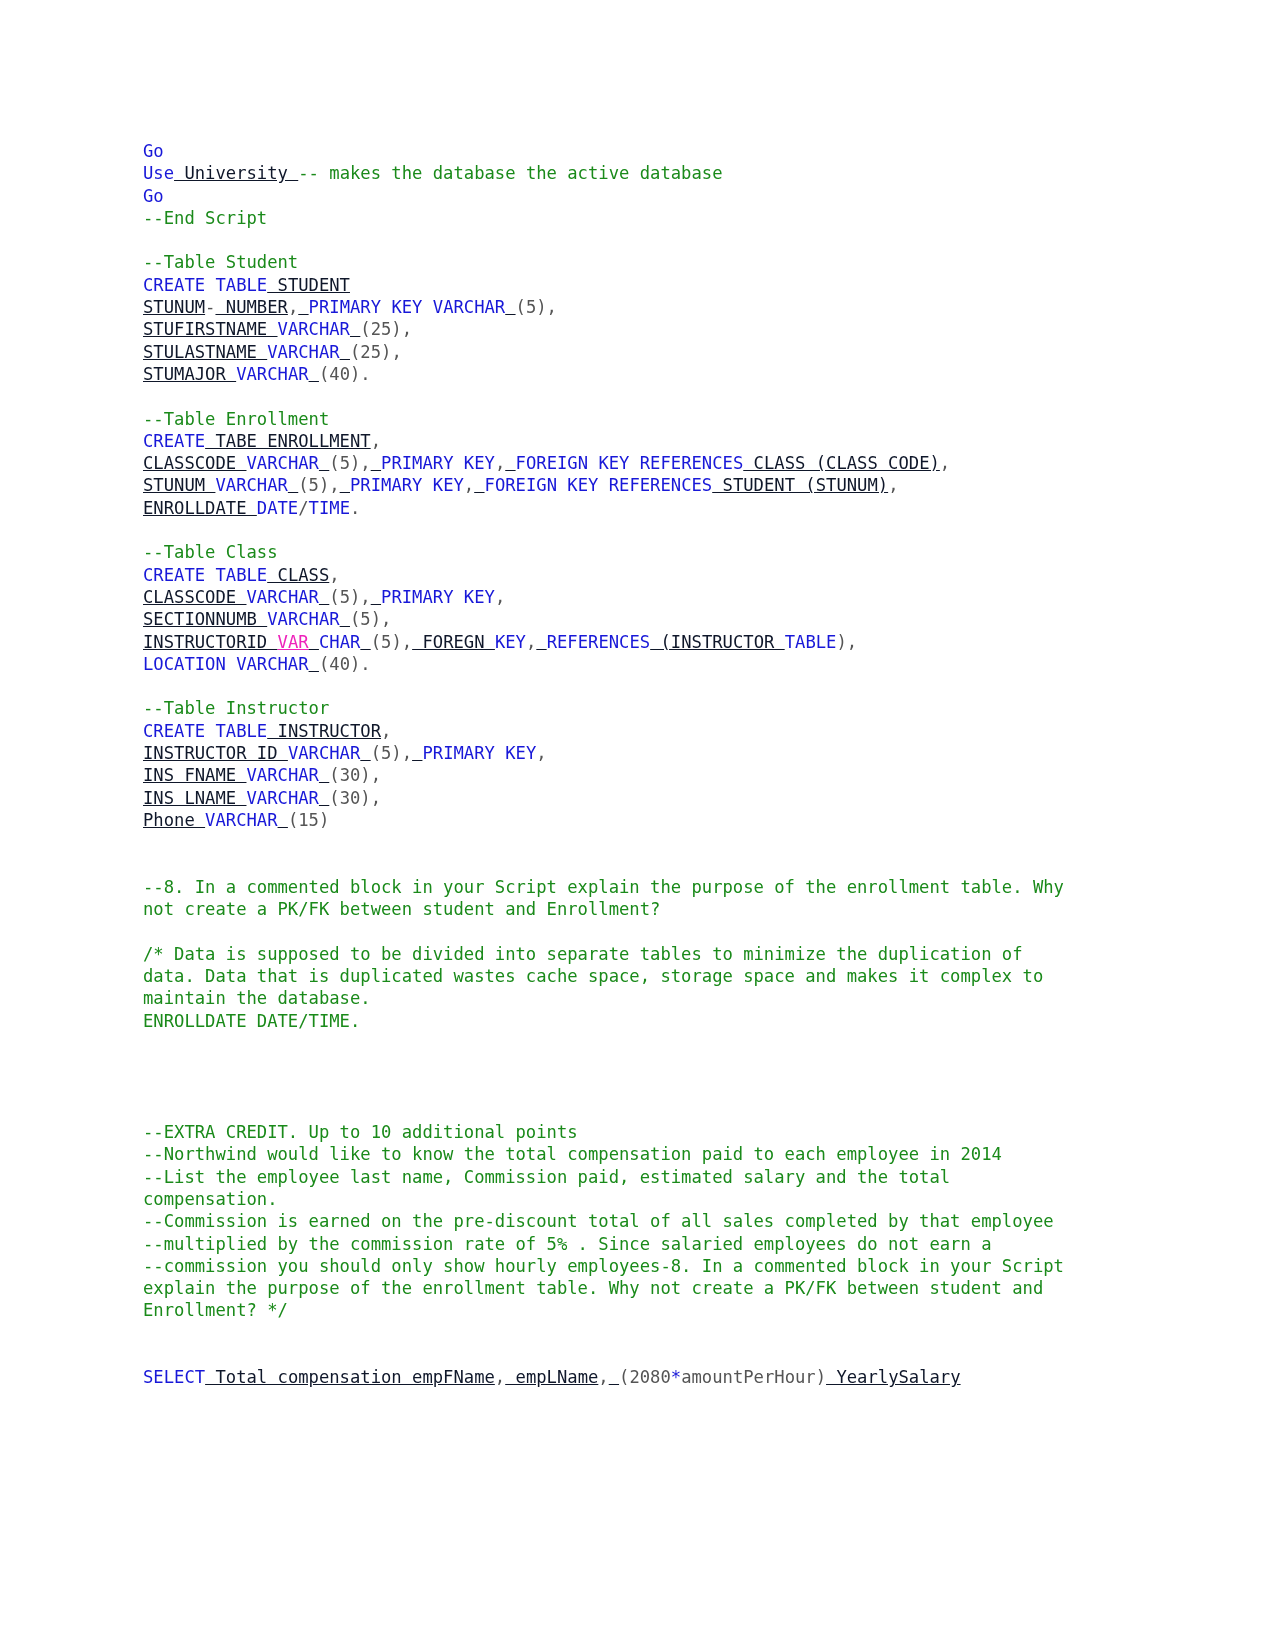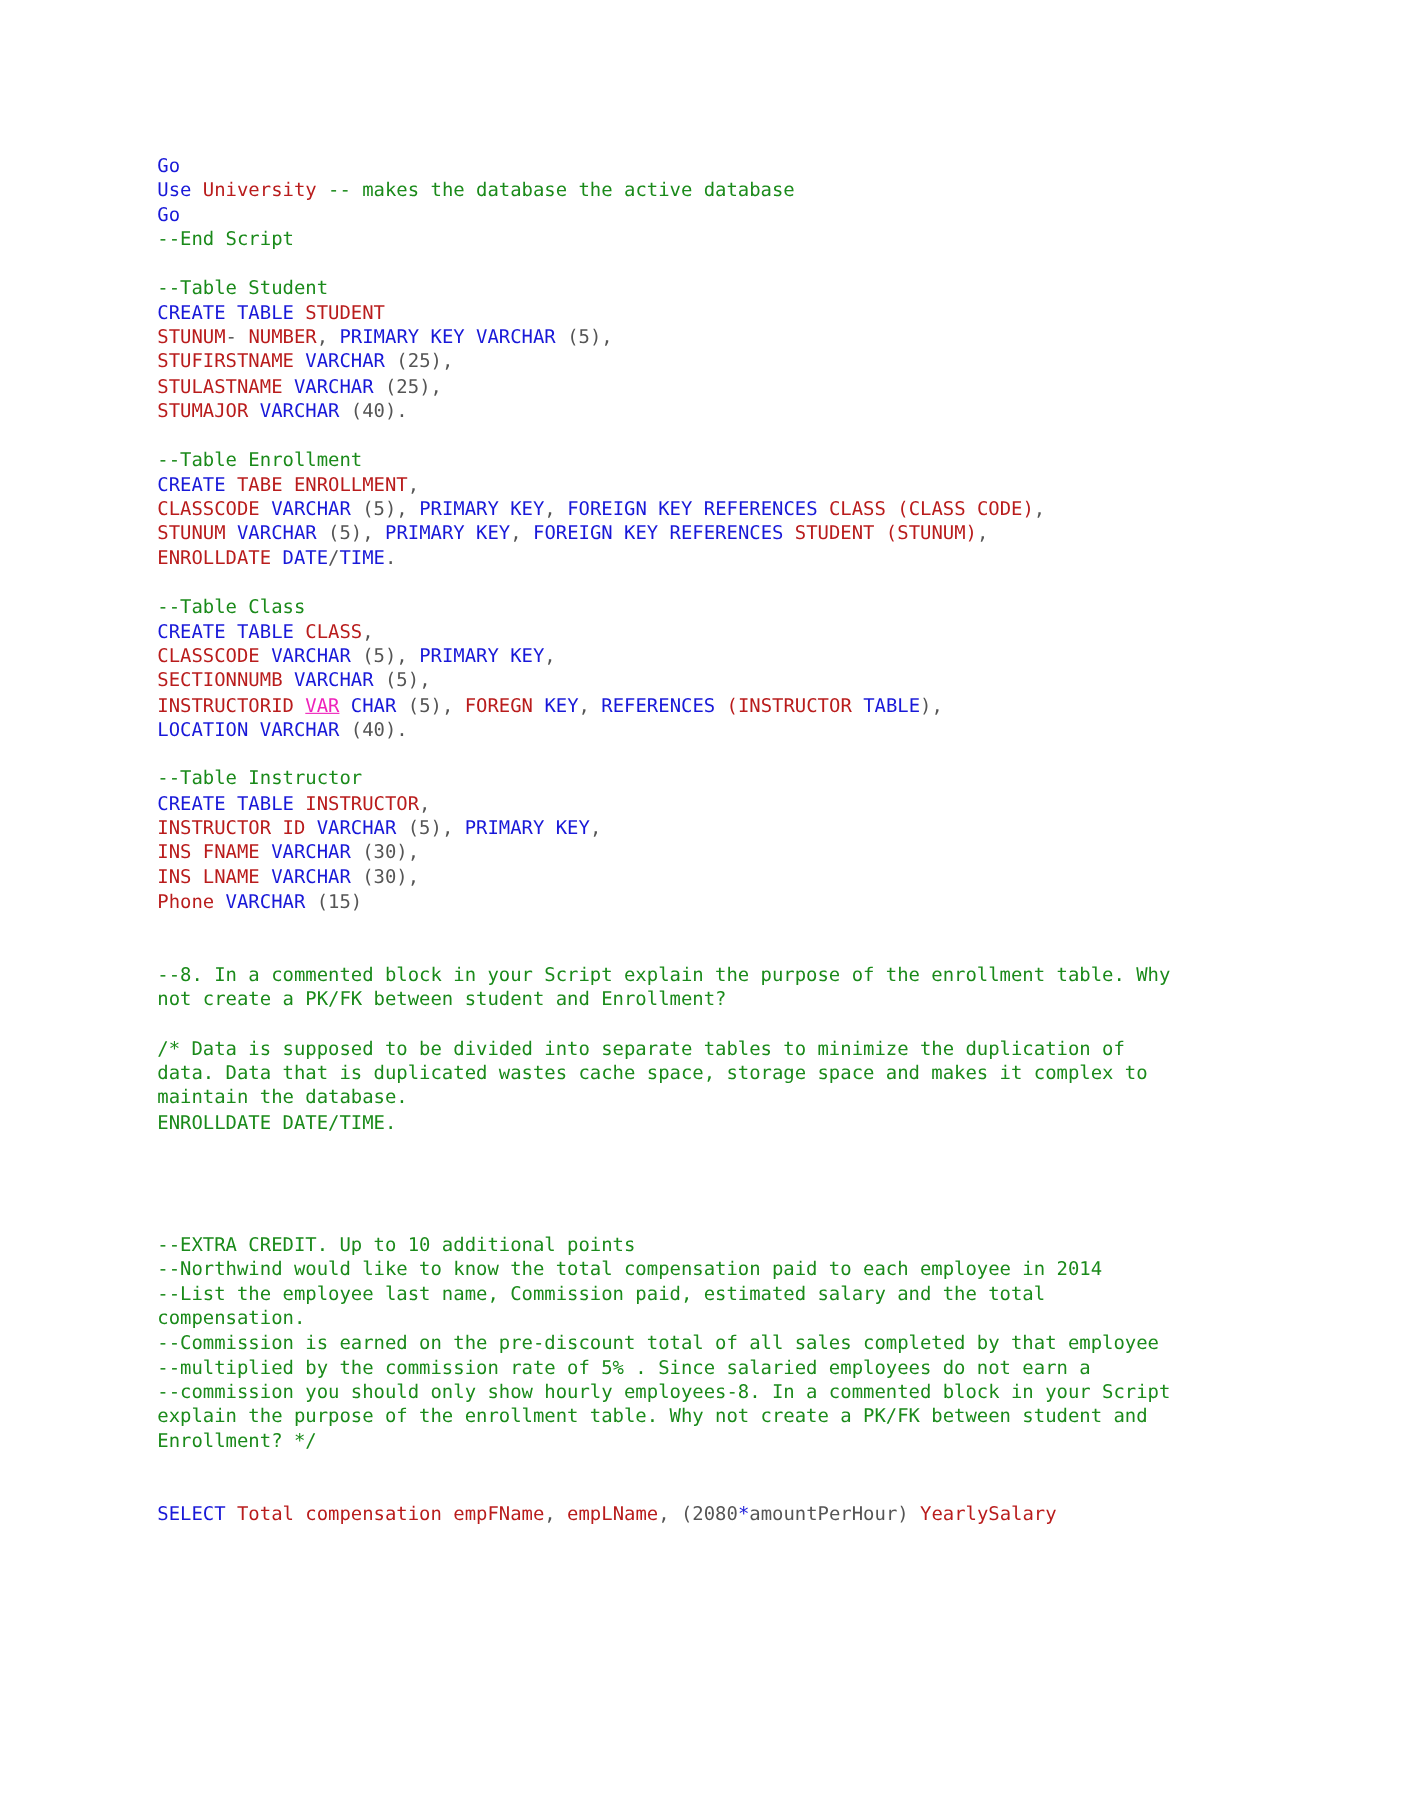--- a/index.html
+++ b/index.html
@@ -30,21 +30,21 @@
     word-break: normal;
     letter-spacing: 0px;
   }
   .line {
     min-height: 22.3px;
     white-space: pre-wrap;
   }
   .blank { min-height: 22.3px; }
   .kw   { color: #1818d8; }
   .cmt  { color: #1a8a1a; }
-  .pln  { color: #b91c1c; }
+  .pln  { color: #0f172a; text-decoration: underline; }
   .num  { color: #555555; }
   .mag  { color: #ee22bb; text-decoration: underline; }
 </style>
 </head>
 <body>
 
 <div id="page">
   <div id="code"><div class="line"><span class="kw">Go</span></div><div class="line"><span class="kw">Use</span><span class="pln"> University </span><span class="cmt">-- makes the database the active database</span></div><div class="line"><span class="kw">Go</span></div><div class="line"><span class="cmt">--End Script</span></div><div class="line blank">&nbsp;</div><div class="line"><span class="cmt">--Table Student</span></div><div class="line"><span class="kw">CREATE TABLE</span><span class="pln"> STUDENT</span></div><div class="line"><span class="pln">STUNUM</span><span class="num">-</span><span class="pln"> NUMBER</span><span class="num">,</span><span class="pln"> </span><span class="kw">PRIMARY KEY VARCHAR</span><span class="pln"> </span><span class="num">(5),</span></div><div class="line"><span class="pln">STUFIRSTNAME </span><span class="kw">VARCHAR</span><span class="pln"> </span><span class="num">(25),</span></div><div class="line"><span class="pln">STULASTNAME </span><span class="kw">VARCHAR</span><span class="pln"> </span><span class="num">(25),</span></div><div class="line"><span class="pln">STUMAJOR </span><span class="kw">VARCHAR</span><span class="pln"> </span><span class="num">(40).</span></div><div class="line blank">&nbsp;</div><div class="line"><span class="cmt">--Table Enrollment</span></div><div class="line"><span class="kw">CREATE</span><span class="pln"> TABE ENROLLMENT</span><span class="num">,</span></div><div class="line"><span class="pln">CLASSCODE </span><span class="kw">VARCHAR</span><span class="pln"> </span><span class="num">(5),</span><span class="pln"> </span><span class="kw">PRIMARY KEY</span><span class="num">,</span><span class="pln"> </span><span class="kw">FOREIGN KEY REFERENCES</span><span class="pln"> CLASS (CLASS CODE)</span><span class="num">,</span></div><div class="line"><span class="pln">STUNUM </span><span class="kw">VARCHAR</span><span class="pln"> </span><span class="num">(5),</span><span class="pln"> </span><span class="kw">PRIMARY KEY</span><span class="num">,</span><span class="pln"> </span><span class="kw">FOREIGN KEY REFERENCES</span><span class="pln"> STUDENT (STUNUM)</span><span class="num">,</span></div><div class="line"><span class="pln">ENROLLDATE </span><span class="kw">DATE</span><span class="num">/</span><span class="kw">TIME</span><span class="num">.</span></div><div class="line blank">&nbsp;</div><div class="line"><span class="cmt">--Table Class</span></div><div class="line"><span class="kw">CREATE TABLE</span><span class="pln"> CLASS</span><span class="num">,</span></div><div class="line"><span class="pln">CLASSCODE </span><span class="kw">VARCHAR</span><span class="pln"> </span><span class="num">(5),</span><span class="pln"> </span><span class="kw">PRIMARY KEY</span><span class="num">,</span></div><div class="line"><span class="pln">SECTIONNUMB </span><span class="kw">VARCHAR</span><span class="pln"> </span><span class="num">(5),</span></div><div class="line"><span class="pln">INSTRUCTORID </span><span class="mag">VAR</span><span class="pln"> </span><span class="kw">CHAR</span><span class="pln"> </span><span class="num">(5),</span><span class="pln"> FOREGN </span><span class="kw">KEY</span><span class="num">,</span><span class="pln"> </span><span class="kw">REFERENCES</span><span class="pln"> (INSTRUCTOR </span><span class="kw">TABLE</span><span class="num">),</span></div><div class="line"><span class="kw">LOCATION VARCHAR</span><span class="pln"> </span><span class="num">(40).</span></div><div class="line blank">&nbsp;</div><div class="line"><span class="cmt">--Table Instructor</span></div><div class="line"><span class="kw">CREATE TABLE</span><span class="pln"> INSTRUCTOR</span><span class="num">,</span></div><div class="line"><span class="pln">INSTRUCTOR ID </span><span class="kw">VARCHAR</span><span class="pln"> </span><span class="num">(5),</span><span class="pln"> </span><span class="kw">PRIMARY KEY</span><span class="num">,</span></div><div class="line"><span class="pln">INS FNAME </span><span class="kw">VARCHAR</span><span class="pln"> </span><span class="num">(30),</span></div><div class="line"><span class="pln">INS LNAME </span><span class="kw">VARCHAR</span><span class="pln"> </span><span class="num">(30),</span></div><div class="line"><span class="pln">Phone </span><span class="kw">VARCHAR</span><span class="pln"> </span><span class="num">(15)</span></div><div class="line blank">&nbsp;</div><div class="line blank">&nbsp;</div><div class="line"><span class="cmt">--8. In a commented block in your Script explain the purpose of the enrollment table. Why not create a PK/FK between student and Enrollment?</span></div><div class="line blank">&nbsp;</div><div class="line"><span class="cmt">/* Data is supposed to be divided into separate tables to minimize the duplication of data. Data that is duplicated wastes cache space, storage space and makes it complex to maintain the database.</span></div><div class="line"><span class="cmt">ENROLLDATE DATE/TIME.</span></div><div class="line blank">&nbsp;</div><div class="line blank">&nbsp;</div><div class="line blank">&nbsp;</div><div class="line blank">&nbsp;</div><div class="line"><span class="cmt">--EXTRA CREDIT. Up to 10 additional points</span></div><div class="line"><span class="cmt">--Northwind would like to know the total compensation paid to each employee in 2014</span></div><div class="line"><span class="cmt">--List the employee last name, Commission paid, estimated salary and the total compensation.</span></div><div class="line"><span class="cmt">--Commission is earned on the pre-discount total of all sales completed by that employee</span></div><div class="line"><span class="cmt">--multiplied by the commission rate of 5% . Since salaried employees do not earn a</span></div><div class="line"><span class="cmt">--commission you should only show hourly employees-8. In a commented block in your Script explain the purpose of the enrollment table. Why not create a PK/FK between student and Enrollment? */</span></div><div class="line blank">&nbsp;</div><div class="line blank">&nbsp;</div><div class="line"><span class="kw">SELECT</span><span class="pln"> Total compensation empFName</span><span class="num">,</span><span class="pln"> empLName</span><span class="num">,</span><span class="pln"> </span><span class="num">(2080</span><span class="kw">*</span><span class="num">amountPerHour)</span><span class="pln"> YearlySalary</span></div></div>
 </div>
 

